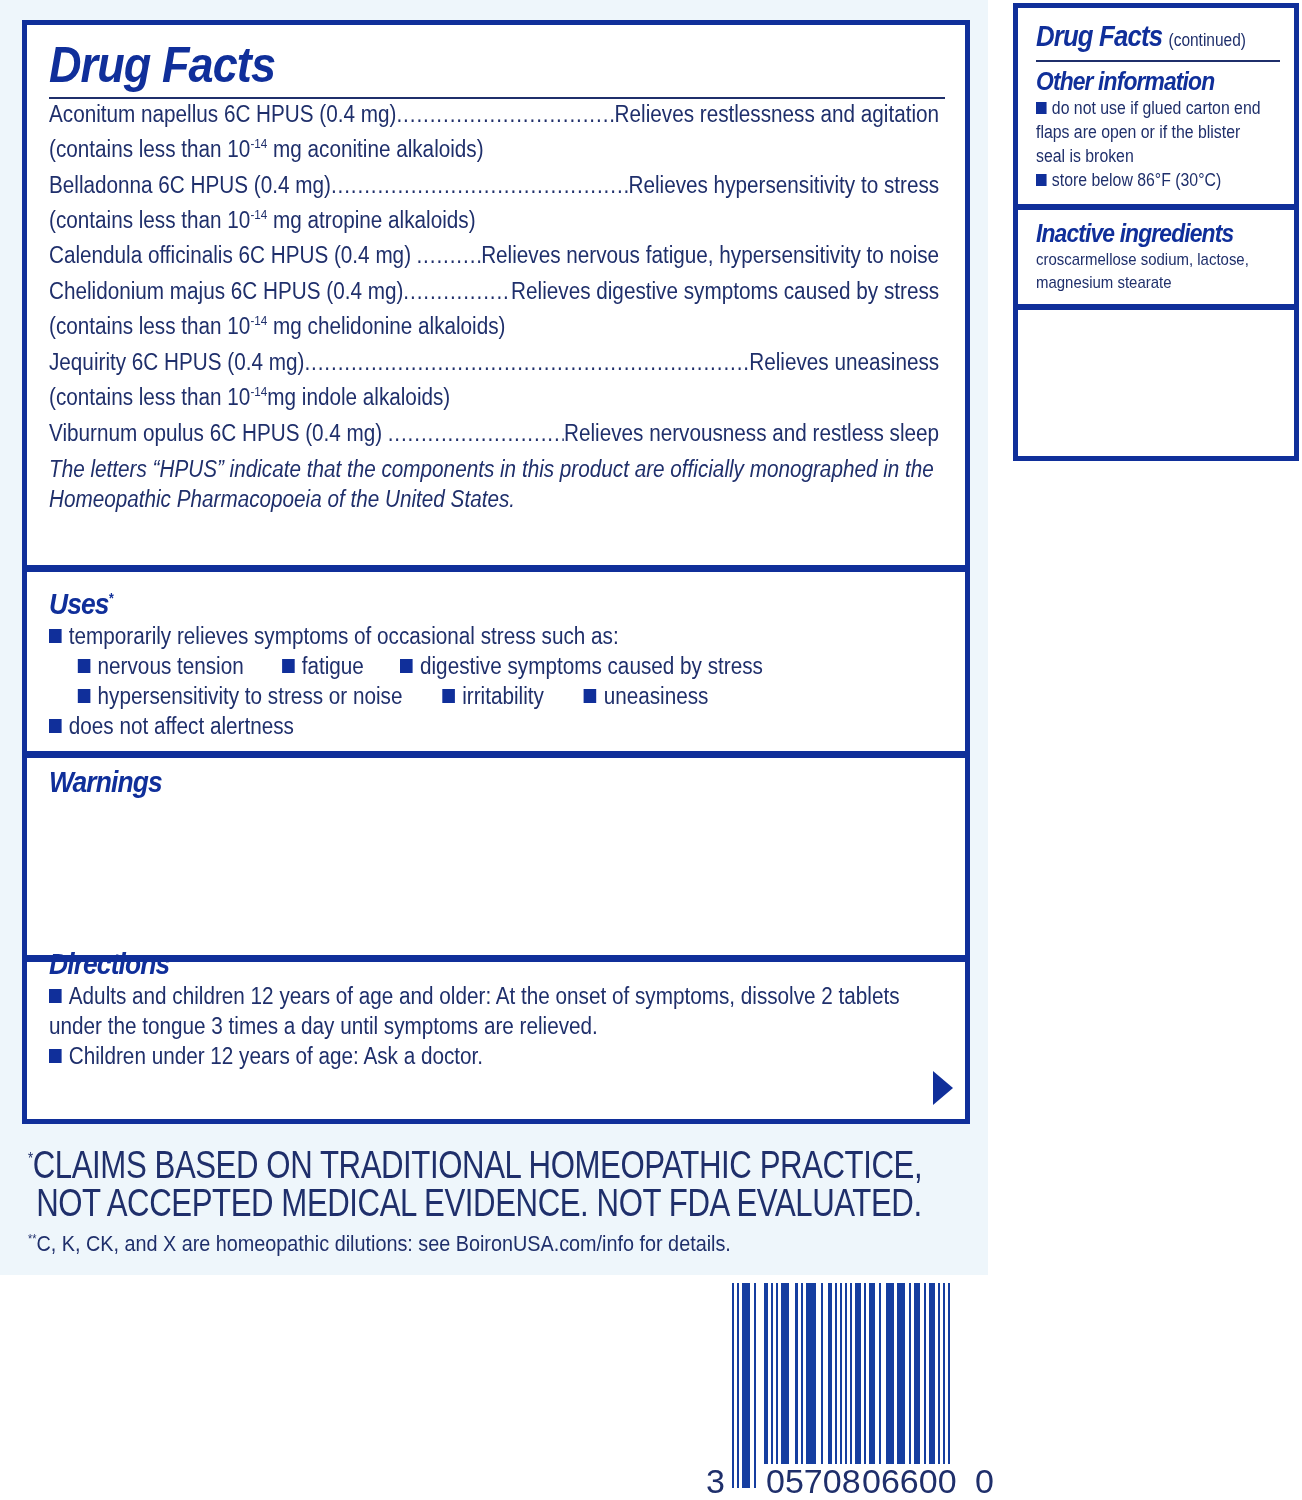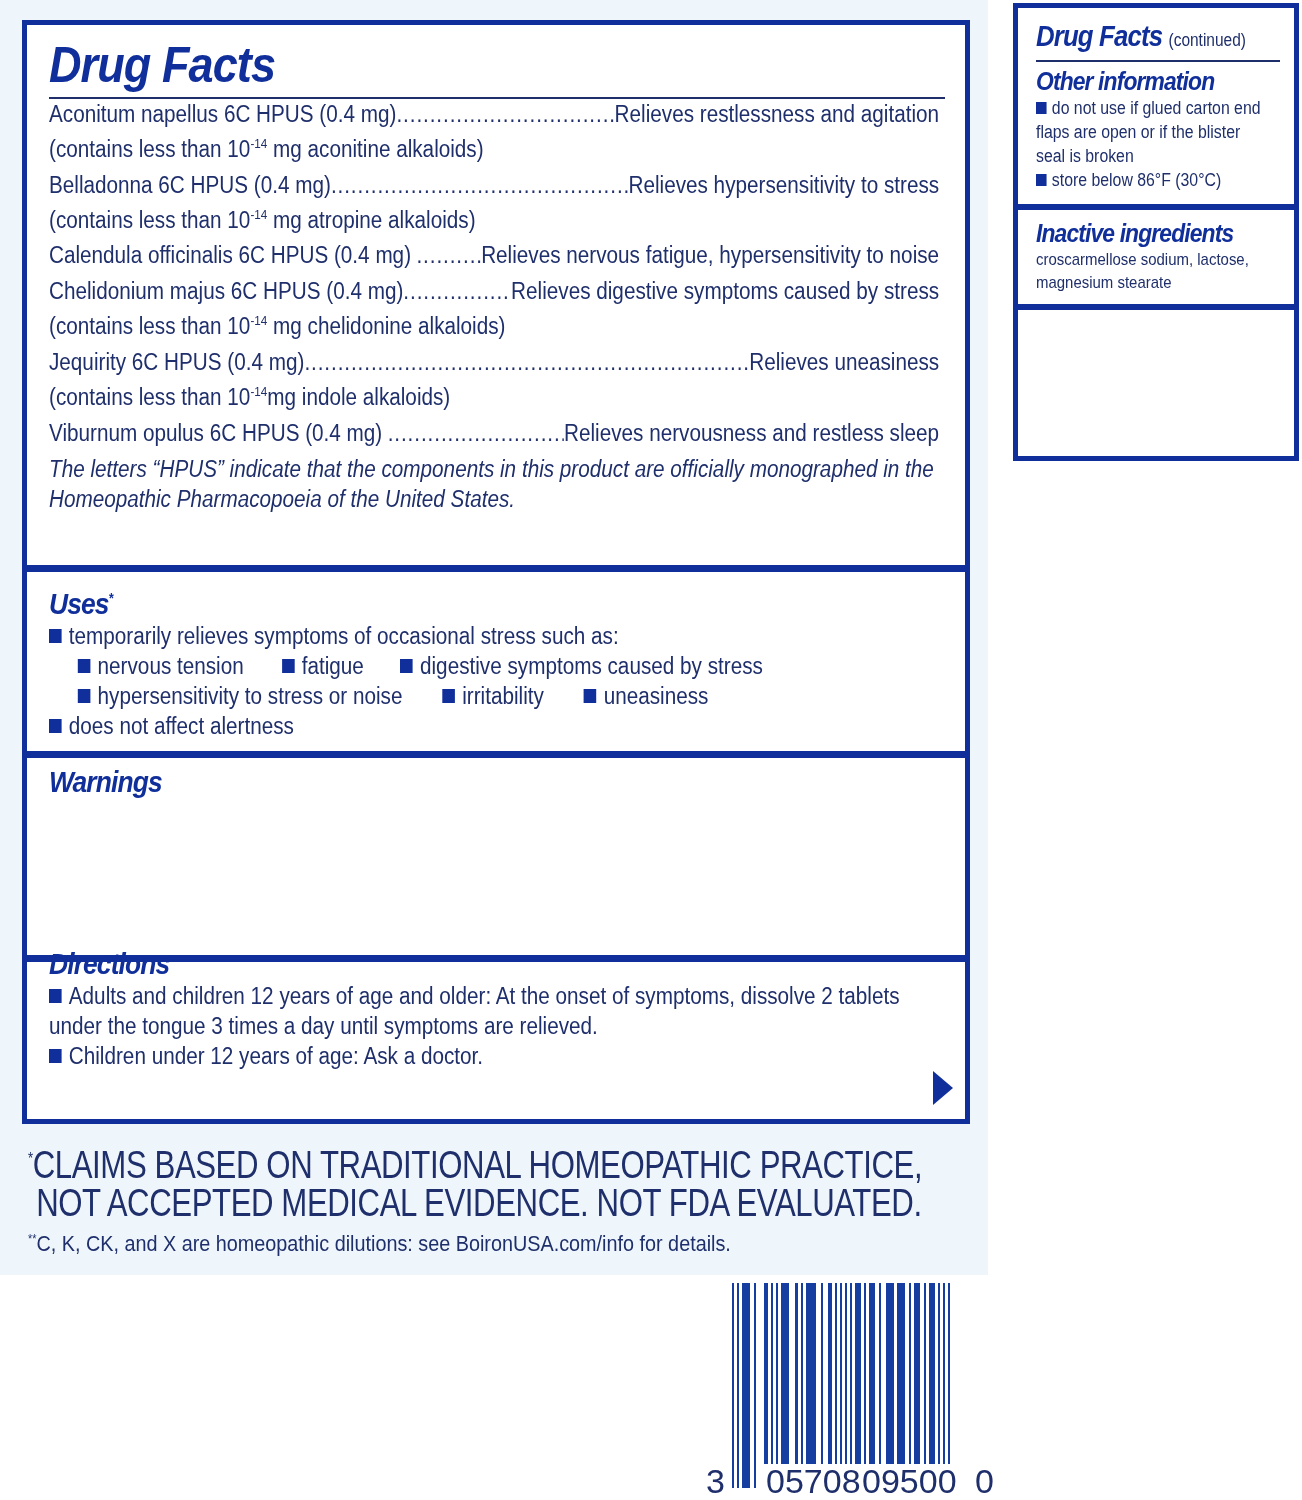--- a/index.html
+++ b/index.html
@@ -224,15 +224,15 @@
       <div class="bc-bar" style="width:2px"></div>
       <div class="bc-bar" style="width:6px;margin-right:4px"></div>
     <div class="bc-bar" style="width:2px"></div>
       <div class="bc-bar" style="width:6px"></div>
       <div class="bc-bar long" style="width:2px"></div>
       <div class="bc-bar long" style="width:2px"></div>
       <div class="bc-bar long" style="width:2px"></div>
   </div>
   <div class="bc-num" style="left:6px;">3</div>
   <div class="bc-num" style="left:64px;background:#fff;padding:0 2px;">05708</div>
-  <div class="bc-num" style="left:160px;background:#fff;padding:0 2px;">09500</div>
+  <div class="bc-num" style="left:160px;background:#fff;padding:0 2px;">06600</div>
   <div class="bc-num" style="left:275px;">0</div>
 </div>
 
 </body></html>

